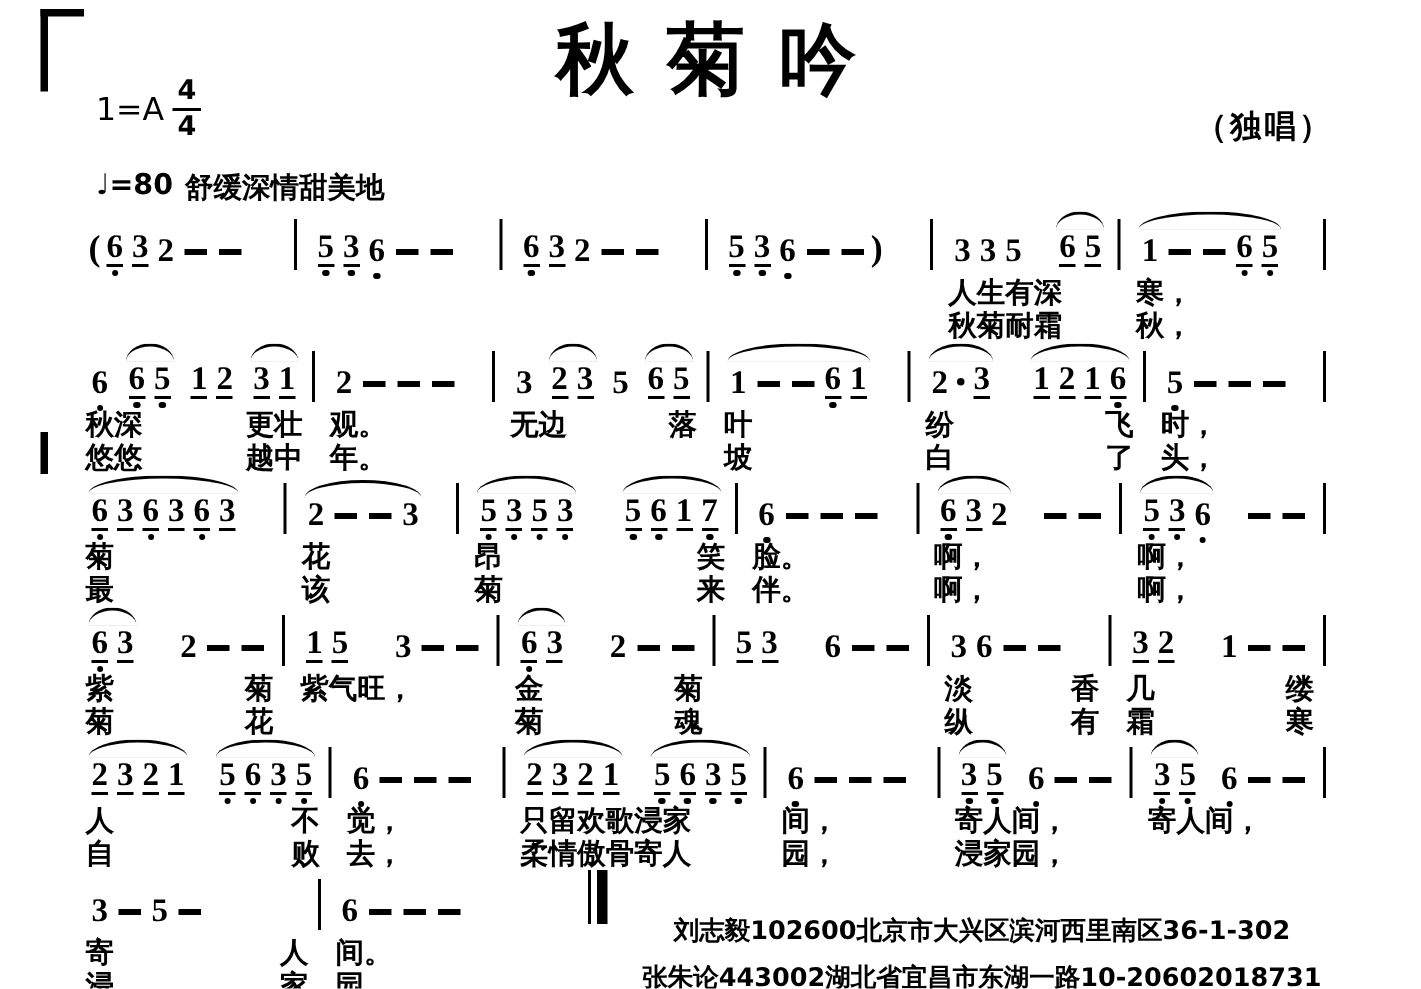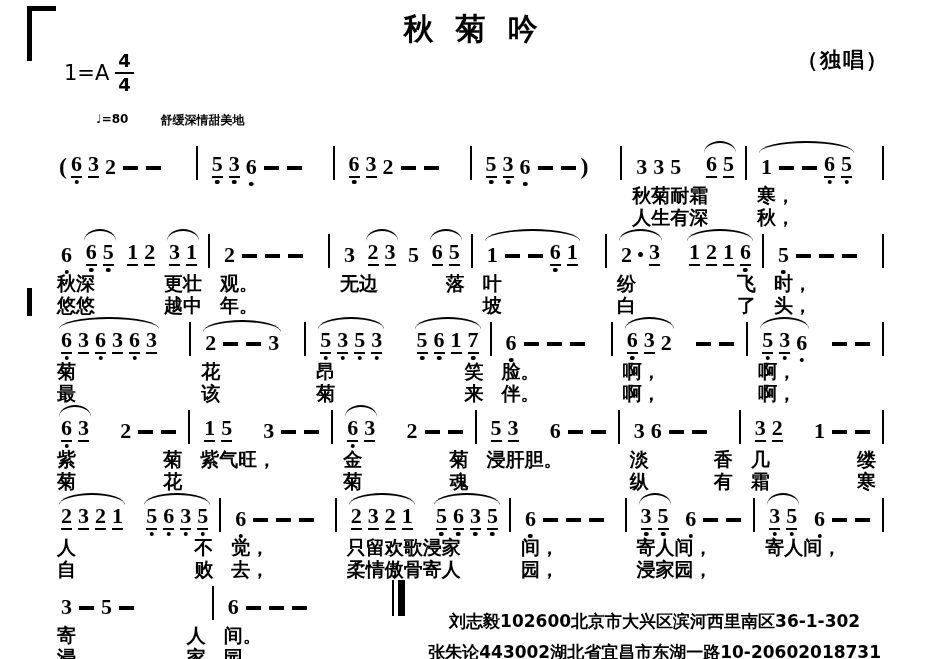--- a/index.html
+++ b/index.html
@@ -8,29 +8,29 @@
   .page{padding:4px 58px 0 52px;position:relative;}
 
   
   .corner-mark{position:absolute;left:27px;top:6px;width:24px;height:50px;
        border-left:5px solid #000;border-top:5px solid #000;}
   .edge-tick{position:absolute;left:27px;top:288px;width:5px;height:28px;background:#000;}
 
   
   .header{position:relative;height:128px;}
   .title{text-align:center;font-family:"Liberation Serif","DejaVu Serif",serif;
-       font-weight:bold;font-size:30px;letter-spacing:22px;padding-left:22px;
+       font-weight:bold;font-size:52px;letter-spacing:22px;padding-left:22px;
        margin-top:8px;line-height:1.1;}
   .subtitle{text-align:right;font-size:21px;letter-spacing:2px;margin-top:1px;font-weight:bold;}
   .keysig{position:absolute;left:12px;top:40px;font-size:21px;display:flex;align-items:center;gap:6px;}
   .ts{display:inline-flex;flex-direction:column;align-items:center;line-height:1;
        font-size:18px;font-weight:bold;}
   .ts-top{border-bottom:2px solid #000;padding:0 3px 2px;}
   .ts-bot{padding-top:2px;}
-  .tempo{position:absolute;left:12px;top:100px;font-size:12px;display:flex;gap:32px;font-weight:bold;margin-left:32px;}
+  .tempo{position:absolute;left:12px;top:100px;font-size:19px;display:flex;gap:8px;font-weight:bold;}
   .credits{position:absolute;right:2px;top:52px;text-align:center;font-size:21px;line-height:1.6;font-weight:bold;}
 
   
   .system{display:flex;align-items:stretch;}
   .measure{display:flex;flex-direction:column;padding:0 5px 0 3px;min-width:0;}
   .notes{position:relative;display:flex;align-items:flex-end;justify-content:space-between;
        height:44px;box-sizing:border-box;padding:12px 10px 6px 3px;}
   .notes.bar::after{content:"";position:absolute;right:0;bottom:4px;width:2px;height:34px;background:#000;}
   .grp{position:relative;display:inline-flex;align-items:flex-end;}
   .grp.arc::before{content:"";position:absolute;left:1px;right:1px;top:-12px;height:10px;
@@ -140,24 +140,24 @@
               <span class="nt">3</span>
               <span class="nt">3</span>
               <span class="nt">5</span>
             </span>
             <span class="grp arc">
               <span class="nt ul">6</span>
               <span class="nt ul">5</span>
             </span>
           </div>
           <div class="lyr">
+            <span class="chunk">人生有深</span>
+          </div>
+          <div class="lyr">
             <span class="chunk">秋菊耐霜</span>
-          </div>
-          <div class="lyr">
-            <span class="chunk">人生有深</span>
           </div>
         </div>
         <div class="measure" style="flex-grow: 5;">
           <div class="notes bar">
             <span class="grp arc">
               <span class="nt">1</span>
               <span class="nt dash"></span>
               <span class="nt dash"></span>
               <span class="nt ul low">6</span>
               <span class="nt ul low">5</span>
@@ -471,23 +471,20 @@
           <div class="notes bar">
             <span class="grp">
               <span class="nt ul">5</span>
               <span class="nt ul">3</span>
             </span>
             <span class="grp">
               <span class="nt">6</span>
               <span class="nt dash"></span>
               <span class="nt dash"></span>
             </span>
-          </div>
-          <div class="lyr">
-            <span class="chunk">浸肝胆。</span>
           </div>
         </div>
         <div class="measure" style="flex-grow: 4;">
           <div class="notes bar">
             <span class="grp">
               <span class="nt">3</span>
               <span class="nt">6</span>
               <span class="nt dash"></span>
               <span class="nt dash"></span>
             </span>

